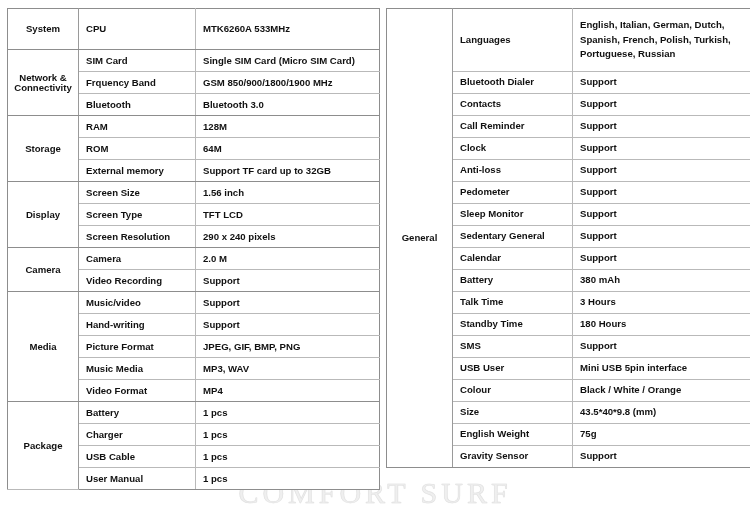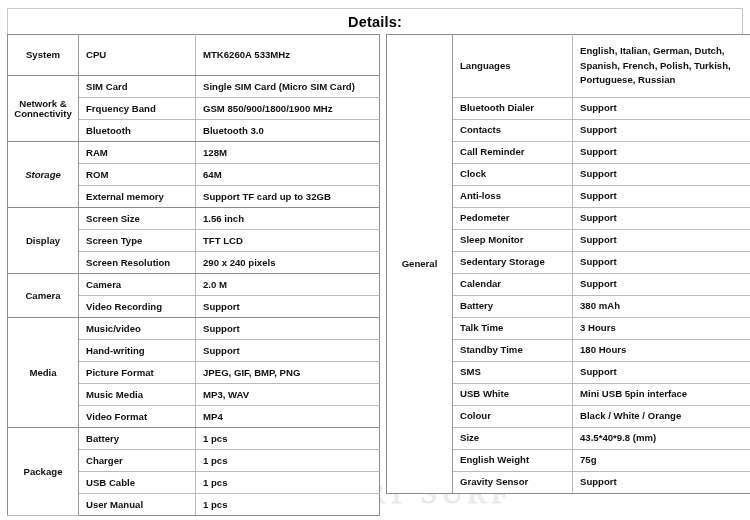--- a/index.html
+++ b/index.html
@@ -121,23 +121,20 @@
   #right-table td.tall { height: 63px; line-height: 1.55; padding-top: 2px; padding-bottom: 2px; }
   #right-table td.tall.val-multi { white-space: normal; }
 </style>
 </head>
 <body>
 
 <div id="page">
 
   <div id="watermark">COMFORT SURF</div>
 
-  <div id="title-bar">
-    <div id="title-text">Details:</div>
-  </div>
 
   <div id="body-area">
 
     <table class="spec" id="left-table">
       <colgroup>
         <col class="c-cat">
           <col class="c-lab">
           <col class="c-val">
       </colgroup>
       <tbody id="left-body">
@@ -153,21 +150,21 @@
           </tr>
           <tr>
             <td class="lab">Frquency Band</td>
             <td class="val">GSM 850/900/1800/1900 MHz</td>
           </tr>
           <tr>
             <td class="lab grp-end">Bluetooth</td>
             <td class="val grp-end">Bluetooth 3.0</td>
           </tr>
           <tr>
-            <td class="cat" rowspan="3" style="border-bottom: 1.6px solid rgb(141, 141, 141); font-style: italic;">Storage</td>
+            <td class="cat" rowspan="3" style="border-bottom: 1.6px solid rgb(141, 141, 141);">Storage</td>
             <td class="lab">RAM</td>
             <td class="val">128M</td>
           </tr>
           <tr>
             <td class="lab">ROM</td>
             <td class="val">64M</td>
           </tr>
           <tr>
             <td class="lab grp-end">External memory</td>
             <td class="val grp-end">Support TF card up to 32GB</td>
@@ -269,21 +266,21 @@
           </tr>
           <tr>
             <td class="lab">Pedometer</td>
             <td class="val">Support</td>
           </tr>
           <tr>
             <td class="lab">Sleep Monitor</td>
             <td class="val">Support</td>
           </tr>
           <tr>
-            <td class="lab">Sedentary Storage</td>
+            <td class="lab">Sedentary General</td>
             <td class="val">Support</td>
           </tr>
           <tr>
             <td class="lab">Calendar</td>
             <td class="val">Support</td>
           </tr>
           <tr>
             <td class="lab">Battery</td>
             <td class="val">380 mAh</td>
           </tr>
@@ -293,21 +290,21 @@
           </tr>
           <tr>
             <td class="lab">Standby Time</td>
             <td class="val">180 Hours</td>
           </tr>
           <tr>
             <td class="lab">SMS</td>
             <td class="val">Support</td>
           </tr>
           <tr>
-            <td class="lab">USB White</td>
+            <td class="lab">USB User</td>
             <td class="val">Mini USB 5pin interface</td>
           </tr>
           <tr>
             <td class="lab">Colour</td>
             <td class="val">Black / White / Orange</td>
           </tr>
           <tr>
             <td class="lab">Size</td>
             <td class="val">43.5*40*9.8 (mm)</td>
           </tr>

